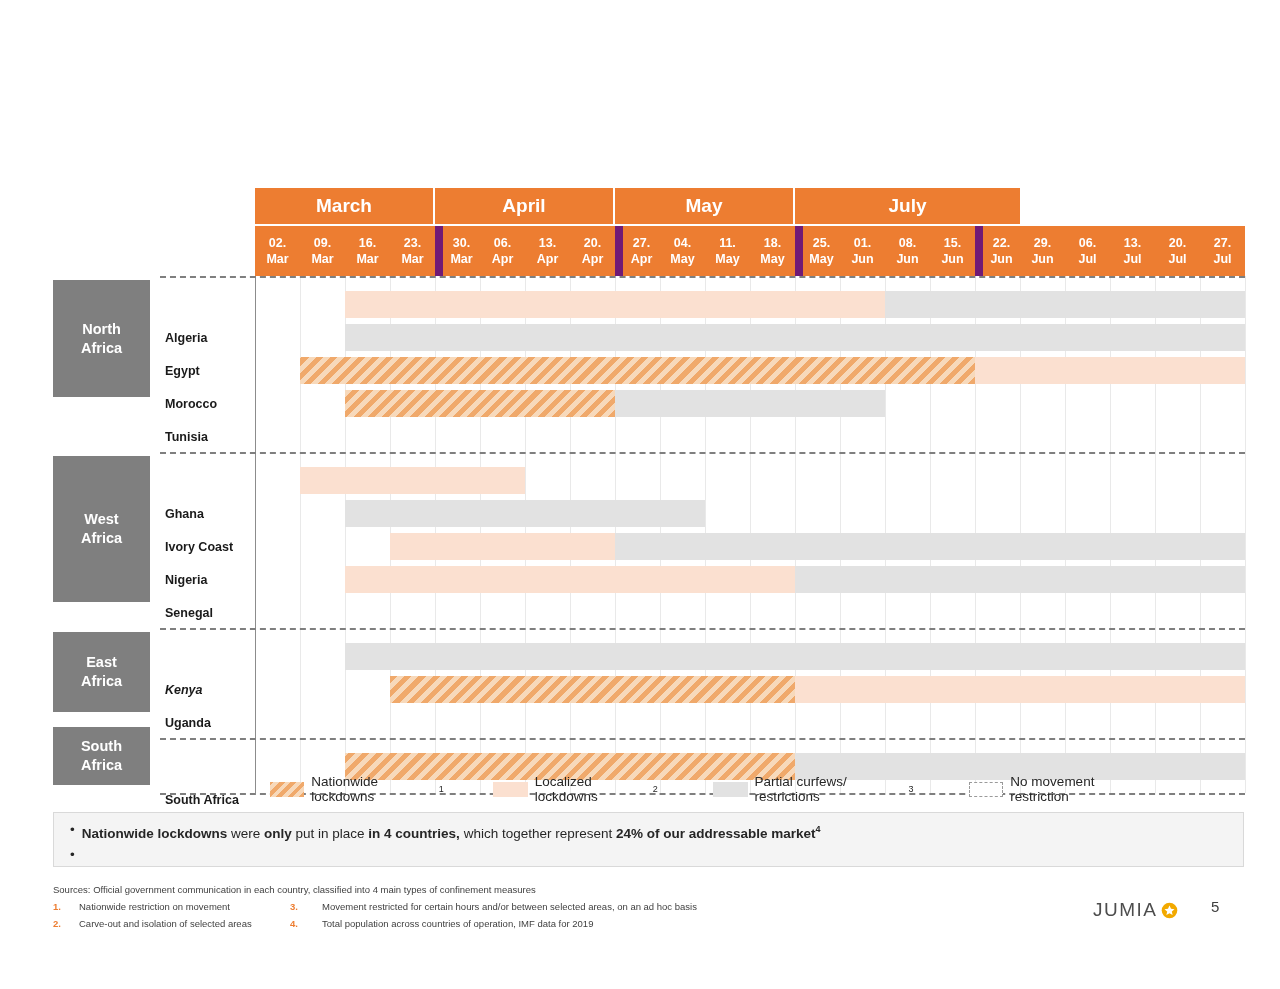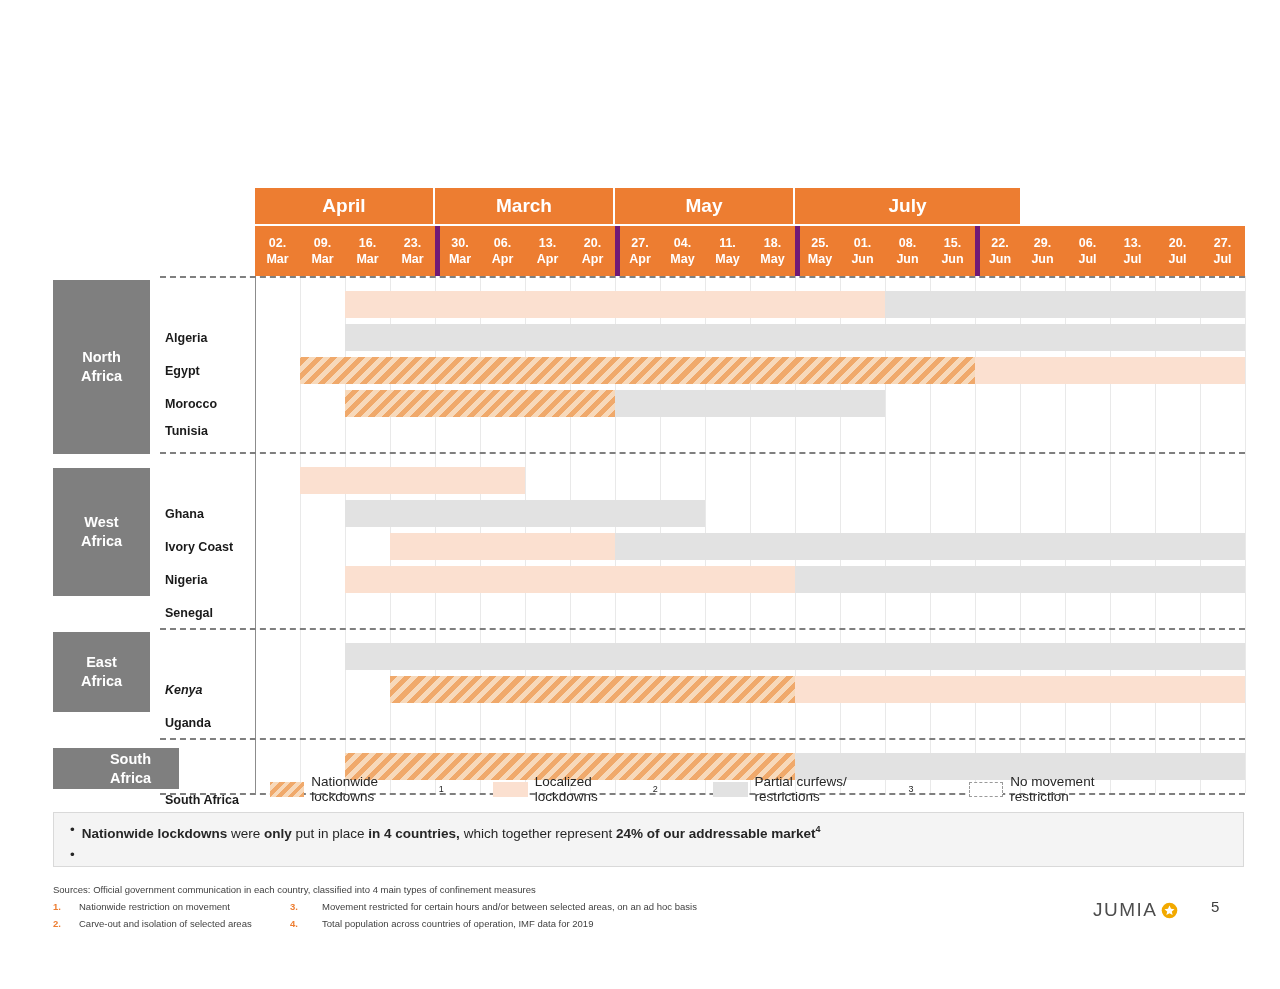--- a/index.html
+++ b/index.html
@@ -30,21 +30,21 @@
   }
   .month:last-child{border-right:none;}
 
   .weeks{display:flex;height:50px;margin-top:2px;}
   .week{
     background:#ed7d31;color:#ffffff;font-weight:bold;font-size:12.5px;
     width:45px;flex:0 0 45px;box-sizing:border-box;
     display:flex;flex-direction:column;align-items:center;justify-content:center;
     line-height:16px;
   }
-  .week.mstart{border-left:5px solid #701a75;}
+  .week.mstart{border-left:8px solid #701a75;}
 
   
   .body{position:absolute;left:0;top:88px;width:990px;}
 
   .group{position:relative;}
   .group .dash-top{
     position:absolute;left:-95px;right:0;top:0;height:0;
     border-top:2px dashed #7f7f7f;
   }
   .row{position:relative;height:33px;}
@@ -131,22 +131,22 @@
   .pageno{position:absolute;left:1211px;top:898px;font-size:15px;color:#404040;}
 </style>
 </head>
 <body>
 
 <div class="slide">
 
 
   <div class="chart">
     <div class="months" id="months">
+        <div class="month" style="width: 180px; flex: 0 0 180px;">March</div>
         <div class="month" style="width: 180px; flex: 0 0 180px;">April</div>
-        <div class="month" style="width: 180px; flex: 0 0 180px;">March</div>
         <div class="month" style="width: 180px; flex: 0 0 180px;">May</div>
         <div class="month" style="width: 225px; flex: 0 0 225px;">July</div>
       </div>
     <div class="weeks" id="weeks">
         <div class="week">
           <span>02.</span>
           <span>Mar</span>
         </div>
         <div class="week">
           <span>09.</span>
@@ -310,39 +310,39 @@
           <div class="row" style="position: absolute; left: 0px; top: 12px; width: 990px;">
             <div class="seg nationwide" style="left: 90px; width: 450px;"></div>
             <div class="seg partial" style="left: 540px; width: 450px;"></div>
           </div>
         </div>
         <div style="position: absolute; left: -95px; right: 0px; top: 517px; border-top: 2px dashed rgb(127, 127, 127);"></div>
       </div>
   </div>
 
   <div class="regions" id="regions">
-      <div class="regblock" style="top: 4px; height: 174px;">
+      <div class="regblock" style="top: 4px; height: 117px;">
         <div>North<br>Africa</div>
       </div>
-      <div class="regblock" style="top: 192px; height: 128px;">
+      <div class="regblock" style="top: 180px; height: 146px;">
         <div>West<br>Africa</div>
       </div>
       <div class="regblock" style="top: 356px; height: 80px;">
         <div>East<br>Africa</div>
       </div>
-      <div class="regblock" style="top: 472px; height: 41px; padding-left: 29px;">
+      <div class="regblock" style="top: 451px; height: 58px;">
         <div>South<br>Africa</div>
       </div>
     </div>
 
   <div class="countries" id="countries">
       <div class="cname" style="top: 19px;">Algeria</div>
       <div class="cname" style="top: 52px;">Egypt</div>
       <div class="cname" style="top: 85px;">Morocco</div>
-      <div class="cname" style="top: 112px;">Tunisia</div>
+      <div class="cname" style="top: 118px;">Tunisia</div>
       <div class="cname" style="top: 195px;">Ghana</div>
       <div class="cname" style="top: 228px;">Ivory Coast</div>
       <div class="cname" style="top: 261px;">Nigeria</div>
       <div class="cname" style="top: 294px;">Senegal</div>
       <div class="cname" style="top: 371px; font-style: italic;">Kenya</div>
       <div class="cname" style="top: 404px;">Uganda</div>
       <div class="cname" style="top: 481px;">South Africa</div>
     </div>
 
   <div class="legend" id="legend">

